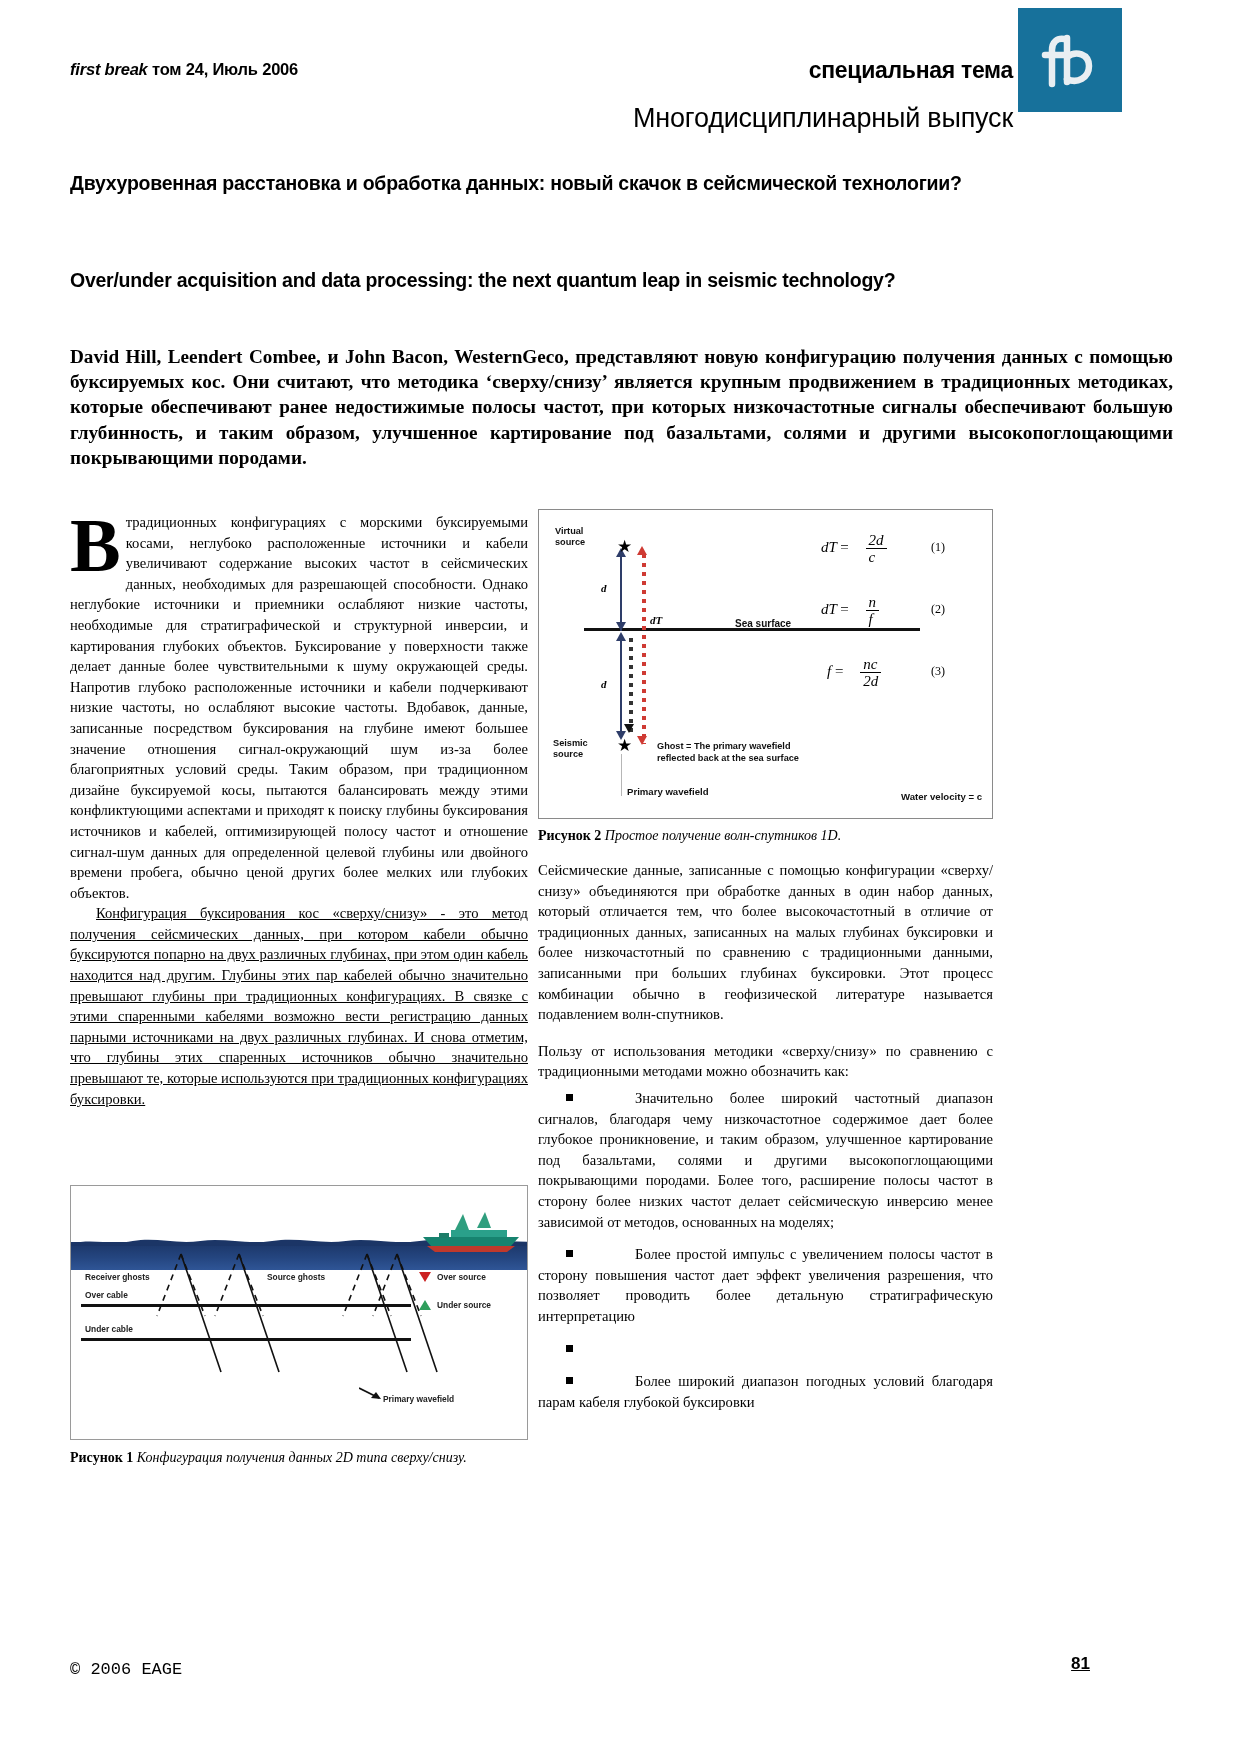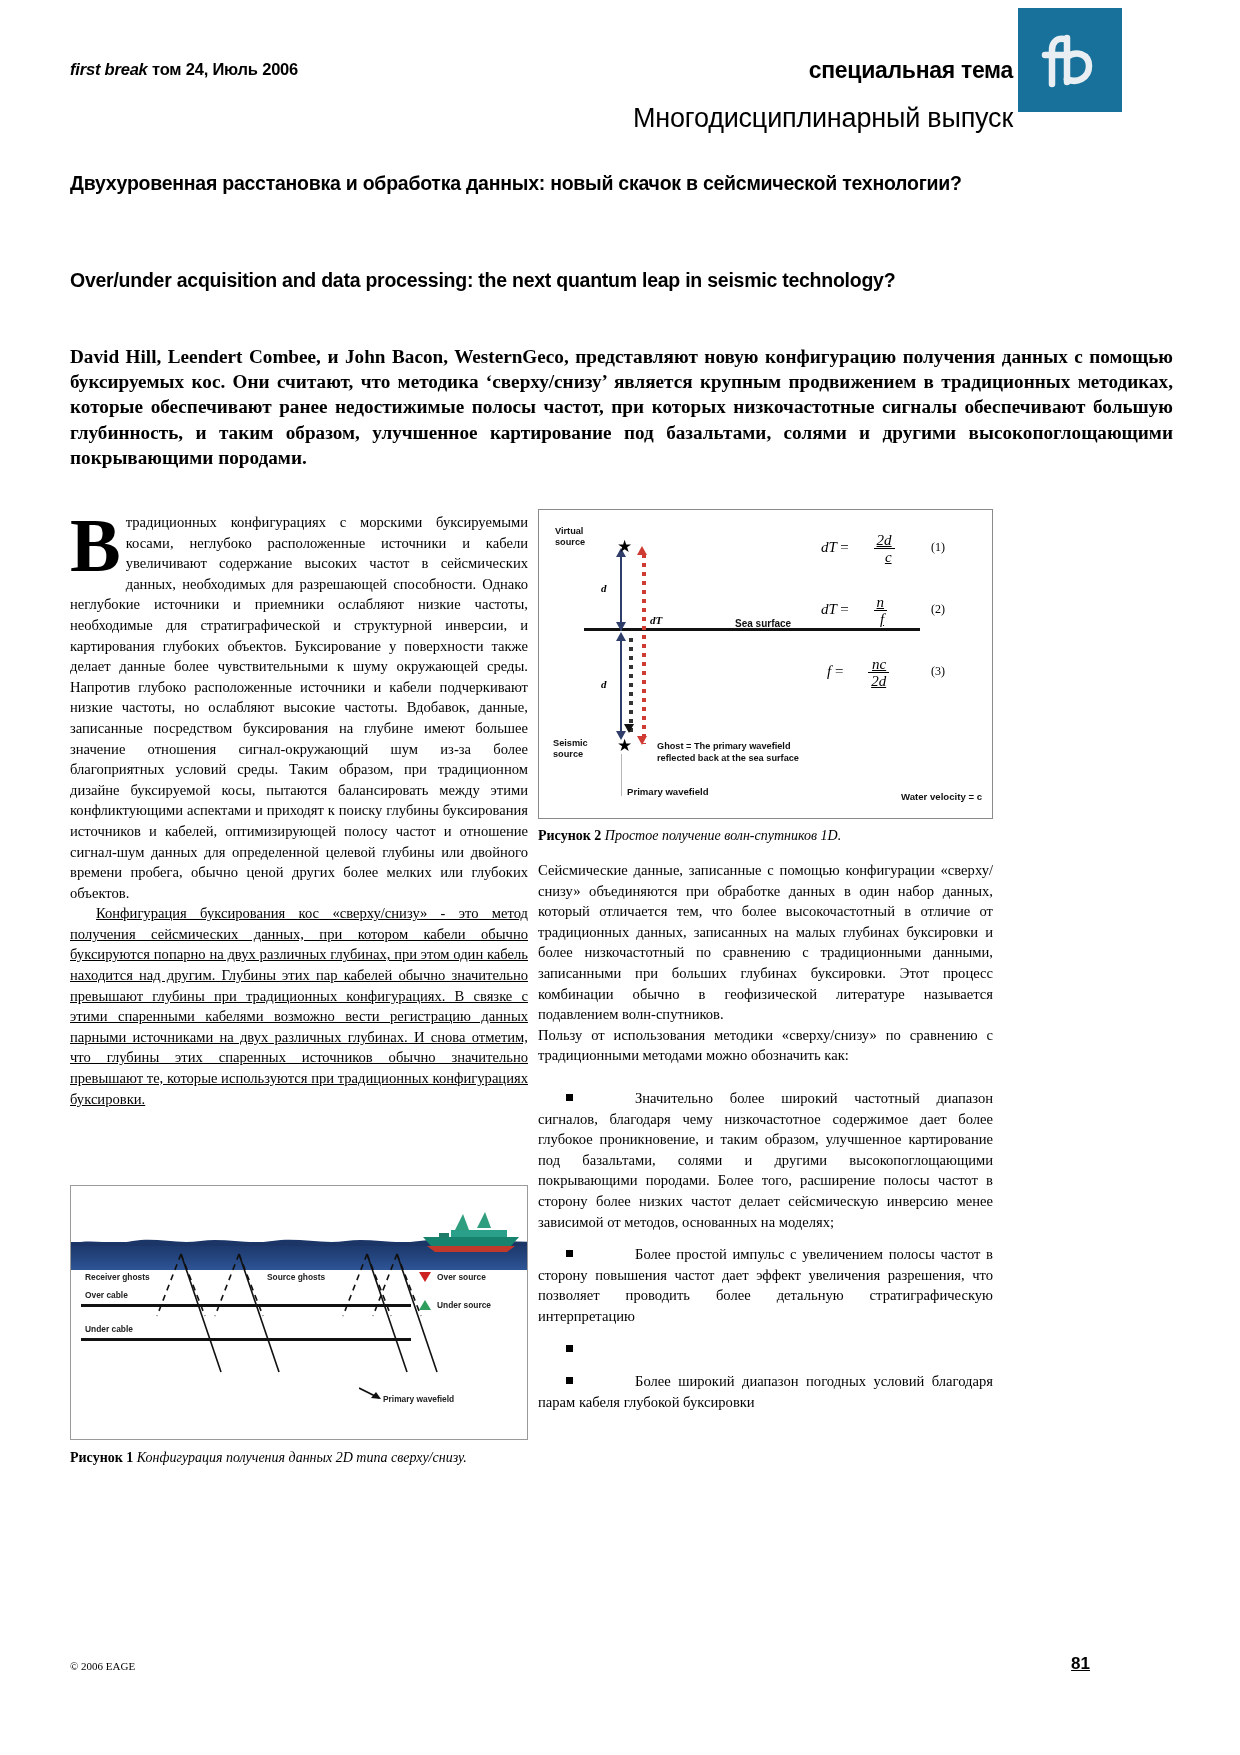--- a/index.html
+++ b/index.html
@@ -138,21 +138,21 @@
   .tri.up-r{border-left:5px solid transparent;border-right:5px solid transparent;border-bottom:9px solid #cf3a33;}
   .tri.dn-r{border-left:5px solid transparent;border-right:5px solid transparent;border-top:9px solid #cf3a33;}
   .tri.up-b{border-left:5px solid transparent;border-right:5px solid transparent;border-bottom:9px solid #2e3d69;}
   .tri.dn-b{border-left:5px solid transparent;border-right:5px solid transparent;border-top:9px solid #2e3d69;}
   .tri.dn-k{border-left:5px solid transparent;border-right:5px solid transparent;border-top:9px solid #111;}
   .eq{
     position:absolute;
     font-family:"Liberation Serif","DejaVu Serif",serif;
     font-style:italic;font-size:15px;
   }
-  .frac{display:inline-block;text-align:right;vertical-align:middle;margin:0 21px;text-decoration:underline;}
+  .frac{display:inline-block;text-align:left;vertical-align:middle;margin:0 13px;}
   .frac .num{display:block;border-bottom:1.4px solid #000;padding:0 3px;line-height:16px;}
   .frac .den{display:block;padding:0 3px;line-height:16px;}
   .eqno{position:absolute;font-style:normal;font-size:12px;}
 
   .cap{
     position:absolute;
     font-size:14px;
     font-family:"Liberation Serif","DejaVu Serif",serif;
   }
   .cap b{font-weight:700;font-style:normal;}
@@ -175,22 +175,22 @@
   .fig1 .lbl{
     position:absolute;
     font-family:"Liberation Sans","DejaVu Sans",sans-serif;
     font-weight:700;font-size:8.4px;color:#222;
   }
   .cable{position:absolute;height:2.5px;background:#111;}
   .ship{position:absolute;}
 
   .footer-left{
     position:absolute;left:70px;top:1660px;
-    font-family:Liberation Serif, serif;
-    font-size:11px;
+    font-family:Liberation Mono, monospace;
+    font-size:17px;
   }
   .footer-right{
     position:absolute;right:70px;top:1654px;
     font-family:"Liberation Sans","DejaVu Sans",sans-serif;
     font-size:17px;font-weight:700;text-decoration:underline;
   }
 </style>
 </head>
 <body>
 
@@ -297,21 +297,21 @@
     <div class="eq eqno" style="left:392px;top:154px;">(3)</div>
   </div>
 
   <div class="cap" style="left:538px;top:828px;width:460px;">
     <b>Рисунок 2</b>
     <i>Простое получение волн-спутников 1D.</i>
   </div>
 
   <div class="col col-right-a">
     <p>Сейсмические данные, записанные с помощью конфигурации «сверху/снизу» объединяются при обработке данных в один набор данных, который отличается  тем, что более высокочастотный  в отличие от традиционных данных, записанных на малых глубинах буксировки и более низкочастотный по сравнению с традиционными данными, записанными при больших глубинах буксировки. Этот процесс комбинации обычно в геофизической литературе называется подавлением волн-спутников.</p>
-    <p style="">Пользу от использования методики «сверху/снизу» по сравнению с традиционными методами можно обозначить как:</p>
+    <p style="margin-top:16px;">Пользу от использования методики «сверху/снизу» по сравнению с традиционными методами можно обозначить как:</p>
   </div>
 
   <div class="col bullets" style="left:538px;top:1088px;width:455px;">
     <p><span class="sq"></span><span class="bl"></span><span>Значительно более широкий частотный диапазон сигналов, благодаря чему низкочастотное содержимое дает более глубокое проникновение, и таким образом, улучшенное картирование под базальтами, солями и другими высокопоглощающими покрывающими породами. Более того, расширение полосы частот в сторону более низких частот делает сейсмическую инверсию менее зависимой от  методов, основанных на моделях;</span></p>
     <p><span class="sq"></span><span class="bl"></span><span>Более простой импульс с увеличением полосы частот в сторону повышения частот дает эффект увеличения разрешения, что позволяет проводить более детальную стратиграфическую интерпретацию</span></p>
     <p><span class="sq"></span><span class="bl"></span></p>
     <p><span class="sq"></span><span class="bl"></span><span>Более широкий диапазон погодных условий благодаря парам кабеля глубокой буксировки</span></p>
   </div>
 
   <div class="fig1">

